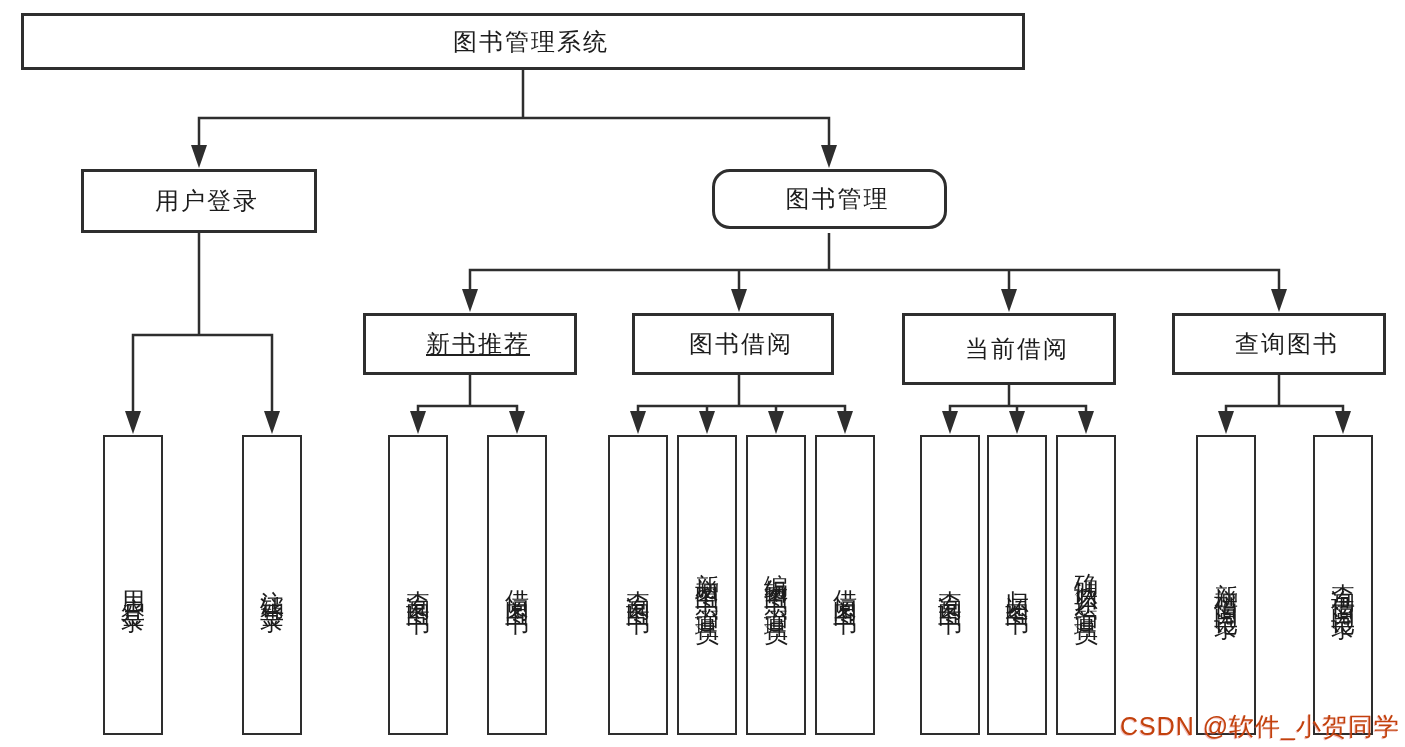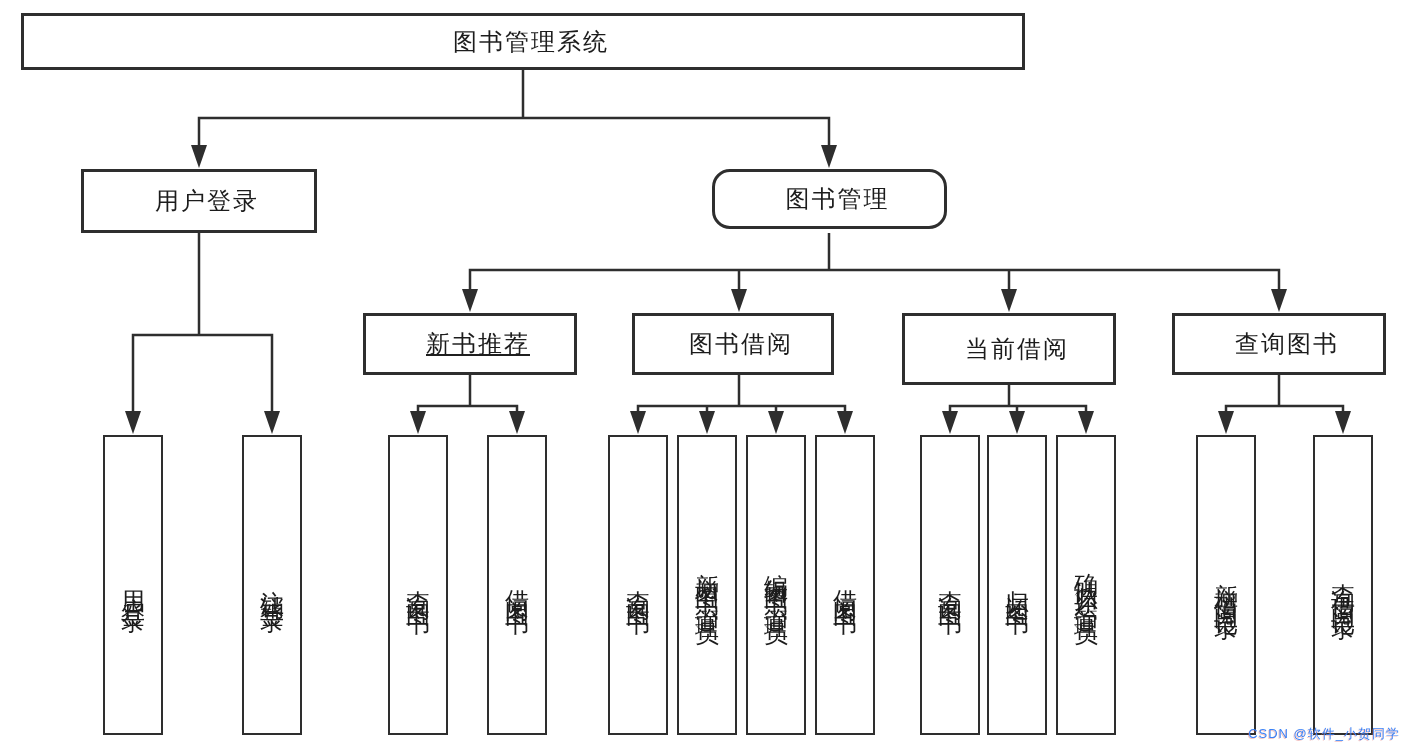--- a/index.html
+++ b/index.html
@@ -54,23 +54,23 @@
     font-size: 24px;
     letter-spacing: 7px;
     line-height: 1;
     color: #1c1c1c;
     white-space: nowrap;
   }
   .watermark {
     position: absolute;
     right: 5px;
     bottom: 4px;
-    font-size: 13px;
+    font-size: 25px;
     letter-spacing: 1px;
-    color: #3b82f6;
+    color: #c2410c;
     text-shadow: -1px 1px 0 rgba(224, 108, 108, 0.40);
     z-index: 3;
     white-space: nowrap;
   }
 </style>
 </head>
 <body>
 
 <div class="canvas">
 

